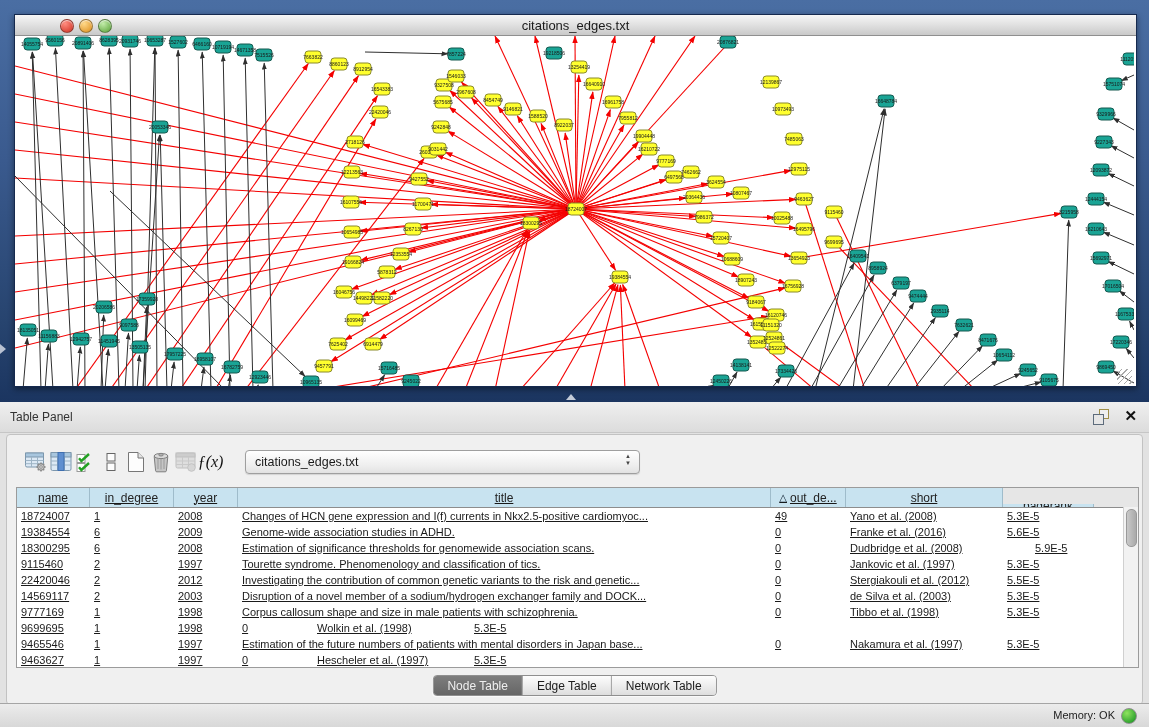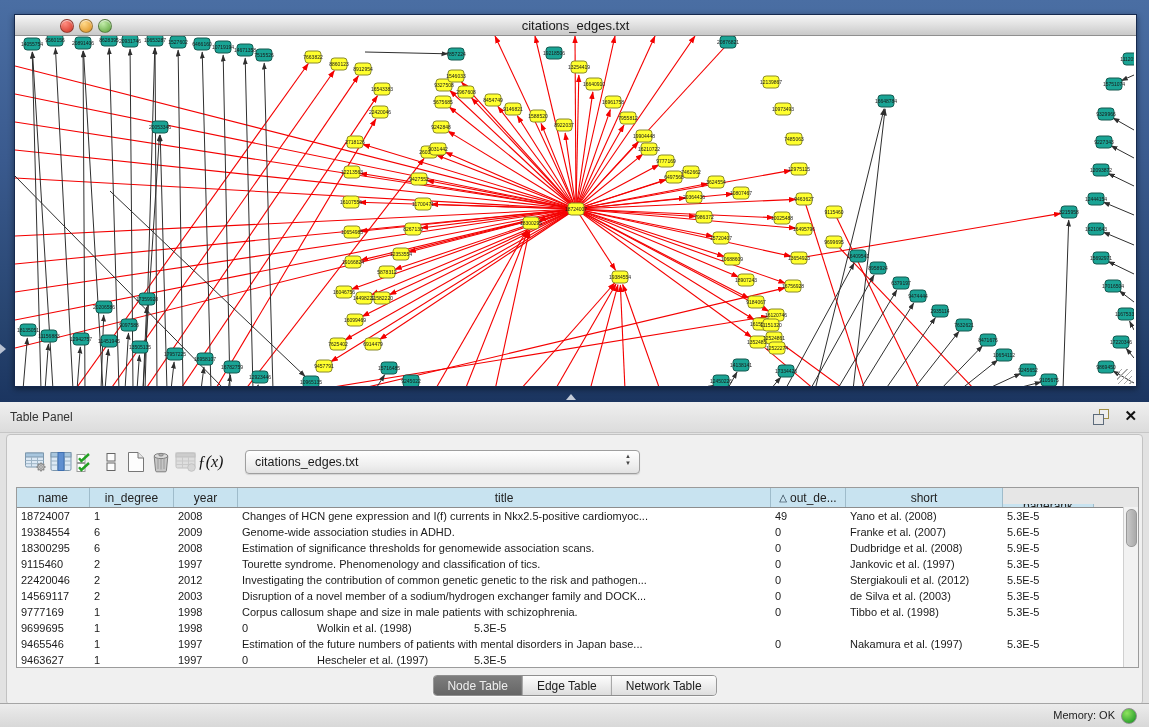--- a/index.html
+++ b/index.html
@@ -59,21 +59,21 @@
   .combo{margin-left:22px;width:393px;height:22px;border:1px solid #9f9f9f;border-radius:4px;
     background:linear-gradient(180deg,#ffffff,#ededed 70%,#e2e2e2);
     display:flex;align-items:center;font-size:12.5px;color:#1a1a1a;position:relative;
     box-shadow:0 1px 1px rgba(0,0,0,.12);}
   .combo .val{padding-left:9px;}
   .combo .arrows{position:absolute;right:8px;top:2px;font-size:6px;line-height:6px;color:#444;
     display:flex;flex-direction:column;gap:1px;}
 
   
   .tbl{position:absolute;left:9px;top:52px;width:1121px;height:179px;border:1px solid #9b9b9b;
-    background:#fff;font-size:11px;color:#1a1a1a;}
+    background:#fff;font-size:11px;color:#1a1a1a;text-decoration:underline;}
   .tbl-header{display:flex;height:19px;border-bottom:1px solid #8d8d8d;background:#e6e6e6;}
   .th{background:#c8e3f0;border-right:1px solid #9fbccb;display:flex;align-items:center;
       justify-content:center;font-size:12px;color:#222;box-sizing:border-box;overflow:hidden;white-space:nowrap;}
   .th .sort{font-size:10px;margin-right:3px;color:#123;}
   .th.filler{background:#e6e6e6;border-right:none;}
   .tbl-body{position:relative;height:160px;overflow:hidden;}
   .trow{display:flex;height:16px;line-height:16px;}
   .td{box-sizing:border-box;padding-left:4px;overflow:hidden;white-space:nowrap;}
   .vscroll{position:absolute;right:0;top:19px;width:14px;height:160px;background:#f2f2f2;
     border-left:1px solid #d0d0d0;}
@@ -913,46 +913,46 @@
             <div class="td" style="width: 75px;">49</div>
             <div class="td" style="width: 157px;">Yano et al. (2008)</div>
             <div class="td" style="width: 91px;">5.3E-5</div>
           </div>
           <div class="trow">
             <div class="td" style="width: 73px;">19384554</div>
             <div class="td" style="width: 84px;">6</div>
             <div class="td" style="width: 64px;">2009</div>
             <div class="td" style="width: 533px;">Genome-wide association studies in ADHD.</div>
             <div class="td" style="width: 75px;">0</div>
-            <div class="td" style="width: 157px;">Franke et al. (2007)</div>
+            <div class="td" style="width: 157px;">Franke et al. (2016)</div>
             <div class="td" style="width: 91px;">5.6E-5</div>
           </div>
           <div class="trow">
             <div class="td" style="width: 73px;">18300295</div>
             <div class="td" style="width: 84px;">6</div>
             <div class="td" style="width: 64px;">2008</div>
             <div class="td" style="width: 533px;">Estimation of significance thresholds for genomewide association scans.</div>
             <div class="td" style="width: 75px;">0</div>
             <div class="td" style="width: 157px;">Dudbridge et al. (2008)</div>
-            <div class="td" style="width: 91px;">5.9E-5</div>
+            <div class="td" style="width: 91px; margin-left: 28px;">5.9E-5</div>
           </div>
           <div class="trow">
             <div class="td" style="width: 73px;">9115460</div>
             <div class="td" style="width: 84px;">2</div>
             <div class="td" style="width: 64px;">1997</div>
             <div class="td" style="width: 533px;">Tourette syndrome. Phenomenology and classification of tics.</div>
             <div class="td" style="width: 75px;">0</div>
             <div class="td" style="width: 157px;">Jankovic et al. (1997)</div>
             <div class="td" style="width: 91px;">5.3E-5</div>
           </div>
           <div class="trow">
             <div class="td" style="width: 73px;">22420046</div>
             <div class="td" style="width: 84px;">2</div>
             <div class="td" style="width: 64px;">2012</div>
-            <div class="td" style="width: 533px;">Investigating the contribution of common genetic genetic to the risk and pathogen...</div>
+            <div class="td" style="width: 533px;">Investigating the contribution of common genetic variants to the risk and genetic...</div>
             <div class="td" style="width: 75px;">0</div>
             <div class="td" style="width: 157px;">Stergiakouli et al. (2012)</div>
             <div class="td" style="width: 91px;">5.5E-5</div>
           </div>
           <div class="trow">
             <div class="td" style="width: 73px;">14569117</div>
             <div class="td" style="width: 84px;">2</div>
             <div class="td" style="width: 64px;">2003</div>
             <div class="td" style="width: 533px;">Disruption of a novel member of a sodium/hydrogen exchanger family and DOCK...</div>
             <div class="td" style="width: 75px;">0</div>

